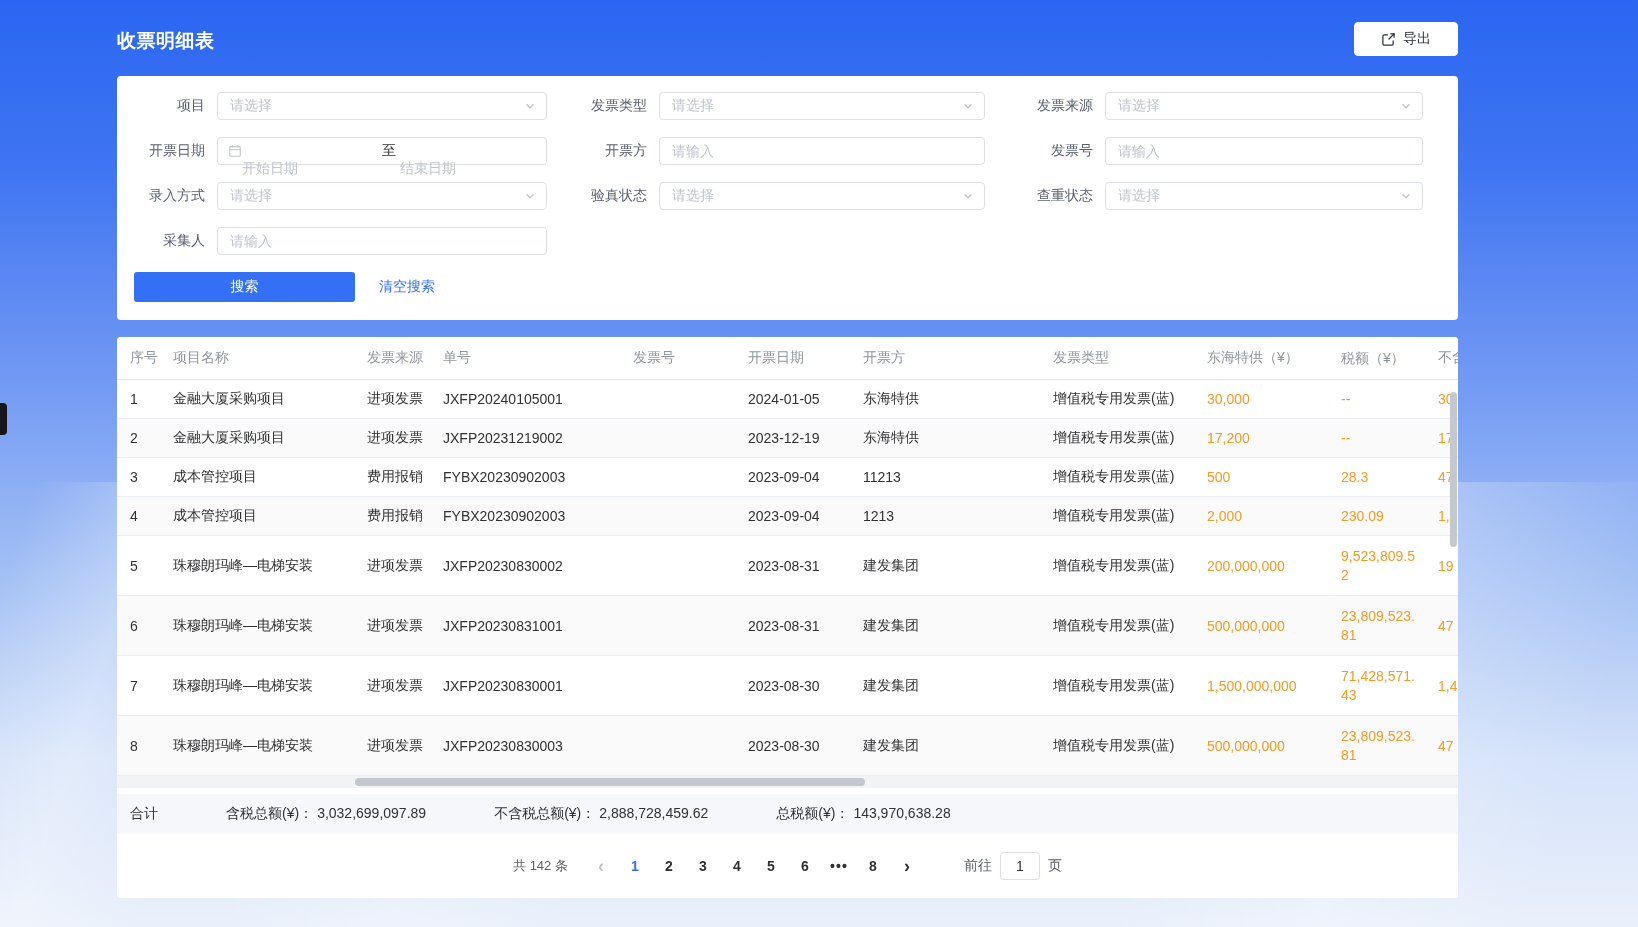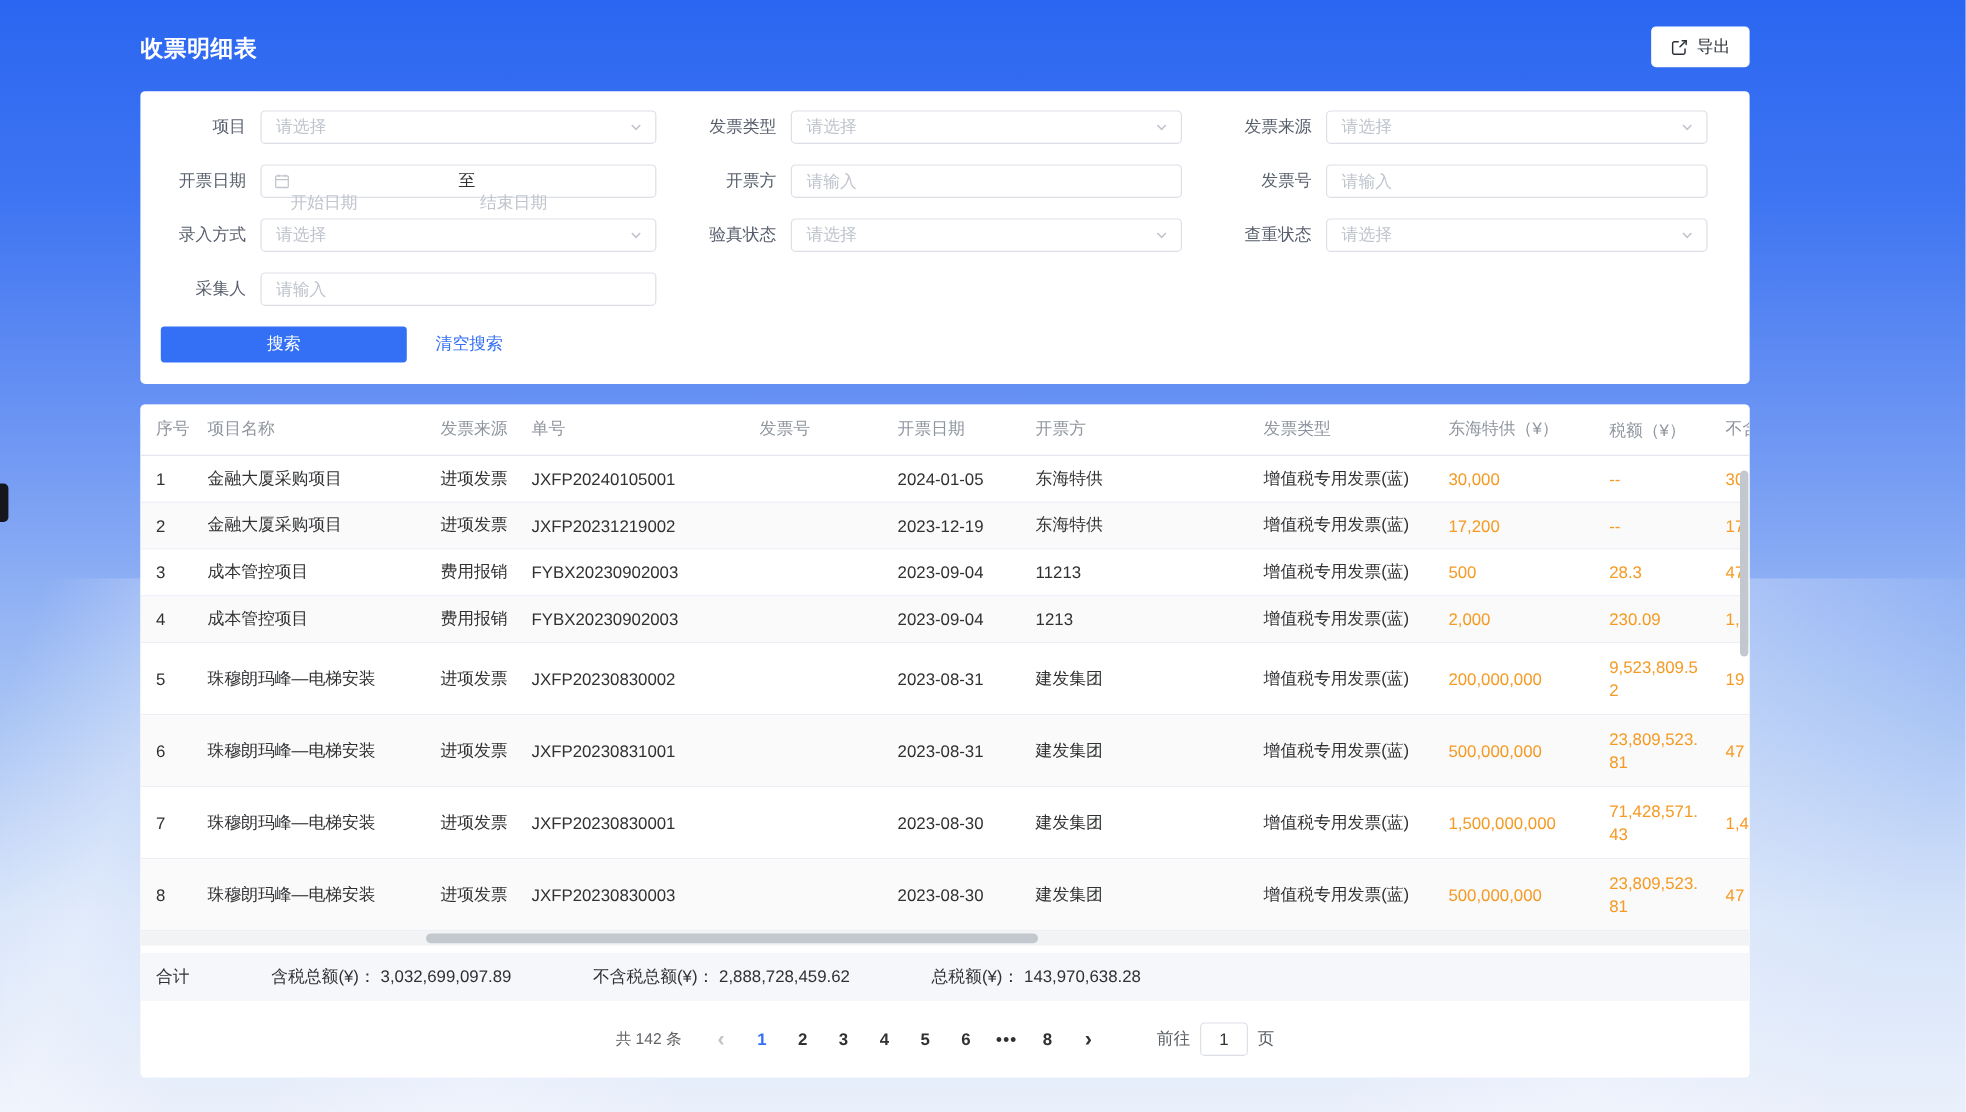--- a/index.html
+++ b/index.html
@@ -15,42 +15,42 @@
       linear-gradient(108deg, transparent 20%, rgba(255,255,255,.22) 30%, transparent 40%),
       linear-gradient(108deg, transparent 70%, rgba(255,255,255,.25) 82%, transparent 94%);
   }
   .side-handle { position:absolute; left:0; top:403px; width:7px; height:32px; background:#15171c; border-radius:0 4px 4px 0; }
 
   .shell { position:absolute; left:117px; top:0; width:1341px; }
 
   
   .topbar { position:relative; height:76px; }
   .page-title { color:#ffffff; font-size:19px; font-weight:bold; position:absolute; left:0; top:28px; letter-spacing:.5px; }
-  .export-btn { position:absolute; right:0; top:22px; height:34px; padding:0 15px; background:#ffffff; border:1px solid #ffffff;
+  .export-btn { position:absolute; right:0; top:22px; height:34px; padding:0 26px; background:#ffffff; border:1px solid #ffffff;
     border-radius:4px; font-size:14px; color:#2b3038; display:flex; align-items:center; gap:7px; cursor:pointer; font-family:inherit; }
   .export-btn svg { display:block; }
 
   .card { background:#ffffff; border-radius:4px; }
 
   
   .filter-card { padding:16px 0 18px 0; }
   .filter-grid { display:grid; grid-template-columns:442px 446px auto; row-gap:17px; }
   .ffield { display:flex; align-items:center; height:28px; }
   .flabel { flex:none; width:100px; text-align:right; padding-right:12px; font-size:14px; color:#575e6c; }
   .fctrl { height:28px; border:1px solid #dcdfe6; border-radius:4px; background:#fff; display:flex; align-items:center; font-size:14px; }
   .fc1 { width:330px; } .fc2 { width:326px; } .fc3 { width:318px; }
   .select { justify-content:space-between; padding:0 10px 0 12px; cursor:pointer; }
   .ph { color:#bfc4cd; font-size:14px; }
   input.fctrl { padding:0 12px; color:#303133; outline:none; font-family:inherit; }
   input.fctrl::placeholder { color:#bfc4cd; }
   .daterange { padding:0 10px; cursor:pointer; }
   .daterange .mid { flex:1; text-align:left;margin-top:36px; }
   .daterange .sep { color:#303133; font-size:14px; padding:0 4px; }
   .actions { display:flex; align-items:center; margin:17px 0 0 17px; }
-  .search-btn { width:205px; height:30px; background:#3370f6; color:#fff; border:none; border-radius:3px; font-size:14px; cursor:pointer; font-family:inherit; }
+  .search-btn { width:221px; height:30px; background:#3370f6; color:#fff; border:none; border-radius:3px; font-size:14px; cursor:pointer; font-family:inherit; }
   .clear-link { margin-left:24px; color:#3370f6; font-size:14px; text-decoration:none; cursor:pointer; }
 
   
   .table-card { margin-top:17px; position:relative; overflow:hidden; }
   .tr { display:flex; align-items:center; height:39px; border-bottom:1px solid #ebeef5; background:#fff; font-size:14px; color:#303133; }
   .tr.zebra { background:#fafafa; }
   .tr.tall { height:60px; }
   .thead { height:43px; border-bottom:1px solid #e4e7ed; color:#8f959e; background:#fff; }
   .td { flex:none; overflow:hidden; white-space:nowrap; }
   .c0 { width:43px;  padding-left:13px; }

